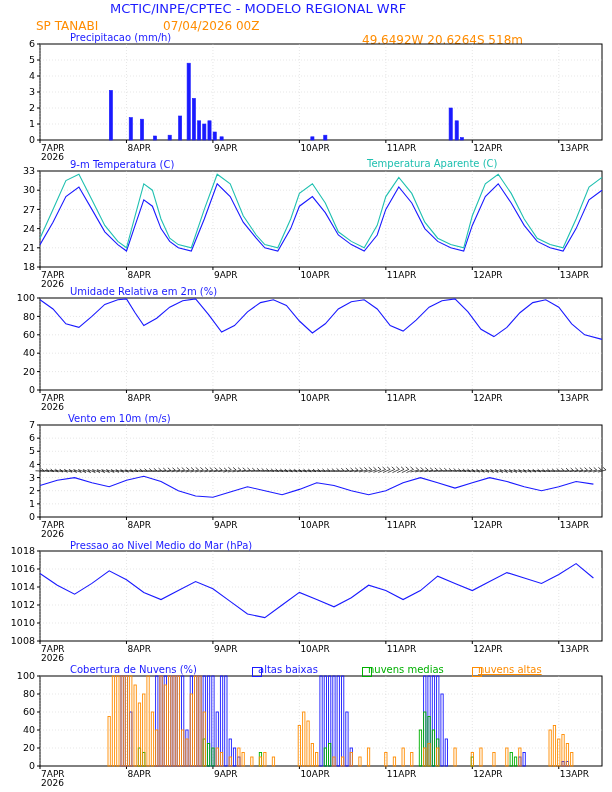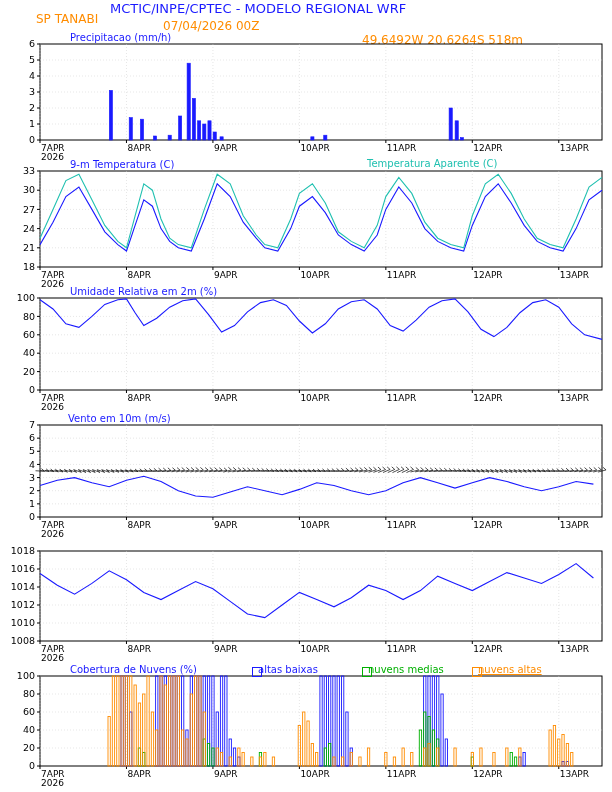--- a/index.html
+++ b/index.html
@@ -11,21 +11,21 @@
   .orange{color:#ff8c00;font-size:12px;white-space:nowrap;}
   svg{display:block;}
   text{font-family:"DejaVu Sans",sans-serif;}
 </style>
 </head>
 <body>
 
 <div id="root">
 
   <div class="abs hdr" style="left:110px;top:1px;">MCTIC/INPE/CPTEC - MODELO REGIONAL WRF</div>
-  <div class="abs orange" style="left:36px;top:12px;">SP TANABI</div>
+  <div class="abs orange" style="left:36px;top:19px;">SP TANABI</div>
   <div class="abs orange" style="left:163px;top:19px;">07/04/2026 00Z</div>
   <div class="abs orange" style="left:362px;top:33px;">49.6492W 20.6264S 518m</div>
 
   <svg id="panels" width="612" height="792" class="abs" style="left:0;top:0;">
       <g>
         <rect x="40" y="44" width="562" height="96" fill="none" stroke="#000" stroke-width="1"></rect>
         <line x1="40" y1="124" x2="602" y2="124" stroke="#cccccc" stroke-width="0.5" stroke-dasharray="1 2"></line>
         <line x1="40" y1="108" x2="602" y2="108" stroke="#cccccc" stroke-width="0.5" stroke-dasharray="1 2"></line>
         <line x1="40" y1="92" x2="602" y2="92" stroke="#cccccc" stroke-width="0.5" stroke-dasharray="1 2"></line>
         <line x1="40" y1="76" x2="602" y2="76" stroke="#cccccc" stroke-width="0.5" stroke-dasharray="1 2"></line>
@@ -661,20 +661,21 @@
         <rect x="566.3" y="743.5" width="2.3" height="22.5" fill="none" stroke="#ff8c00" stroke-width="0.9"></rect>
         <rect x="570.6" y="752.5" width="2.3" height="13.5" fill="none" stroke="#ff8c00" stroke-width="0.9"></rect>
       </g>
     </svg>
 
   <div class="abs ttl" style="left:70px;top:32px;">Precipitacao (mm/h)</div>
   <div class="abs ttl" style="left:70px;top:159px;">9-m Temperatura (C)</div>
   <div class="abs ttl" style="left:360px;top:158px;color:#20c0b0;margin-left:7px;">Temperatura Aparente (C)</div>
   <div class="abs ttl" style="left:70px;top:286px;">Umidade Relativa em 2m (%)</div>
   <div class="abs ttl" style="left:68px;top:413px;">Vento em 10m (m/s)</div>
+  <div class="abs ttl" style="left:70px;top:540px;">Pressao ao Nivel Medio do Mar (hPa)</div>
   <div class="abs ttl" style="left:70px;top:664px;">Cobertura de Nuvens (%)</div>
   <div class="abs ttl" style="left:258px;top:664px;">altas baixas</div>
   <div class="abs ttl" style="left:368px;top:664px;color:#00b000;">nuvens medias</div>
   <div class="abs ttl" style="left:478px;top:664px;color:#ff8c00;text-decoration:underline;">nuvens altas</div>
 
   <div class="abs" style="left:252px;top:667px;width:8px;height:8px;border:1px solid #1a1aff;"></div>
   <div class="abs" style="left:362px;top:667px;width:8px;height:8px;border:1px solid #00b000;"></div>
   <div class="abs" style="left:472px;top:667px;width:8px;height:8px;border:1px solid #ff8c00;"></div>
 
 </div>

